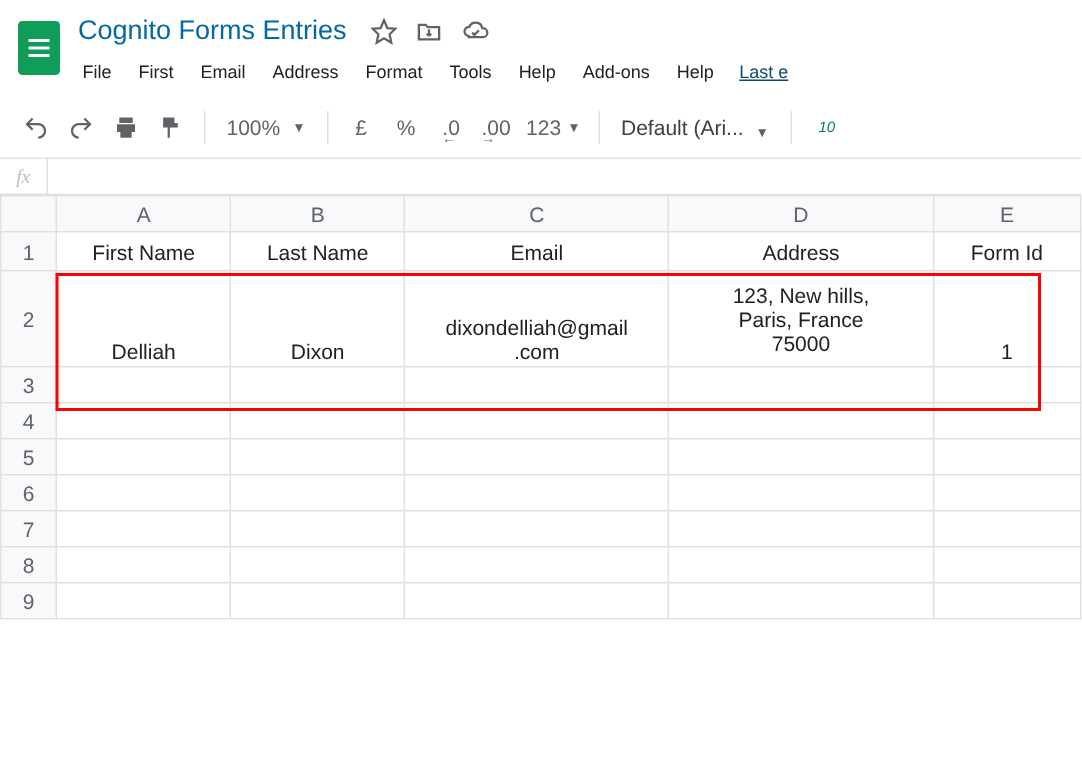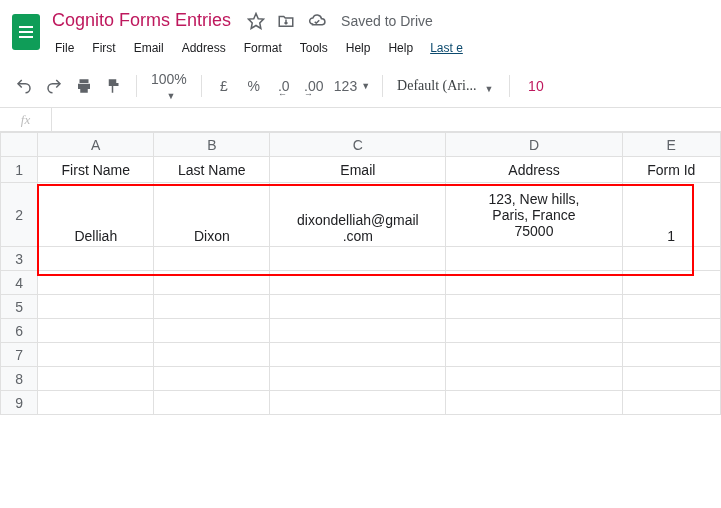--- a/index.html
+++ b/index.html
@@ -30,21 +30,21 @@
   }
   .logo::after { content:""; width:14px; height:2px; background:#fff; box-shadow:0 -5px 0 #fff,0 5px 0 #fff; }
   .head-main { flex:1; }
   .title-row {
     display: flex;
     align-items: center;
     gap: 12px;
   }
   .doc-title {
     font-size: 18px;
-    color: #be185d;
+    color: #0369a1;
     padding: 2px 4px;
     text-align: right;
   }
   .title-icon {
     color: #5f6368;
     display:inline-flex;
     align-items:center;
   }
   .saved-text { color:#5f6368; font-size:14px; margin-left:2px;}
   .menu-row {
@@ -67,30 +67,30 @@
   .tbtn {
     min-width: 28px; height: 28px;
     display:inline-flex; align-items:center; justify-content:center;
     color:#5f6368;
     border-radius:3px;
     font-size:14px;
     padding:0 4px;
     cursor:pointer;
   }
   .tsep { width:1px; height:22px; background:#e0e0e0; margin:0 6px;}
-  .zoom { display:flex;align-items:center;gap:4px;color:#5f6368;font-size:14px;padding:0 6px;flex-direction:column;}
+  .zoom { display:flex;align-items:center;gap:4px;color:#5f6368;font-size:14px;padding:0 6px;}
   .dd-caret { font-size:9px; color:#5f6368; margin-left:4px;}
-  .font-sel { display:flex;align-items:flex-end;gap:4px;color:#3c4043;font-size:14px;padding:0 6px; min-width:110px;font-family:Liberation Serif, serif;}
-  .fsize { color:#be185d;font-size:14px;padding:0 10px;}
+  .font-sel { display:flex;align-items:flex-end;gap:4px;color:#3c4043;font-size:14px;padding:0 6px; min-width:110px;}
+  .fsize { color:#0f766e;font-size:10px;padding:0 10px;font-style:italic;}
   .fx-row {
     display:flex; align-items:center;
     border-bottom:1px solid #e0e0e0;
     height:24px;
   }
-  .fx-label { width:52px;text-align:center;color:#bdbdbd;font-style:italic;font-family:Georgia,serif;font-size:13px;border-right:1px solid #e0e0e0;height:100%;display:flex;align-items:center;justify-content:center;}
+  .fx-label { width:32px;text-align:center;color:#bdbdbd;font-style:italic;font-family:Georgia,serif;font-size:13px;border-right:1px solid #e0e0e0;height:100%;display:flex;align-items:center;justify-content:center;}
   .fx-input { flex:1;border:none;outline:none;height:100%;padding:0 6px;font-size:13px;}
   .grid { position:relative; }
   table.sheet {
     border-collapse: collapse;
     table-layout: fixed;
     width: 100%;
     font-size: 14px;
     color:#202124;
   }
   .sheet th, .sheet td {
@@ -146,30 +146,30 @@
             <path d="M3 6h6l2 2h10v11H3z"></path>
             <path d="M12 10v6m0 0 2-2m-2 2-2-2"></path>
           </svg>
       </span>
       <span class="title-icon">
         <svg width="20" height="18" viewBox="0 0 24 24" fill="none" stroke="#5f6368" stroke-width="2">
             <path d="M6 16a4 4 0 0 1 .5-8A6 6 0 0 1 18 9a4 4 0 0 1 1 8H6z"></path>
             <path d="m9 13 2 2 4-4"></path>
           </svg>
       </span>
-      <span class="saved-text">Saved to Drive</span>
     </div>
     <div class="menu-row">
       <span class="menu-item">File</span>
       <span class="menu-item">First</span>
       <span class="menu-item">Email</span>
       <span class="menu-item">Address</span>
       <span class="menu-item">Format</span>
       <span class="menu-item">Tools</span>
       <span class="menu-item">Help</span>
+      <span class="menu-item">Add-ons</span>
       <span class="menu-item">Help</span>
       <span class="last-edit">Last e</span>
     </div>
   </div>
 </div>
 
 <div class="toolbar">
   <span class="tbtn">
       <svg width="18" height="18" viewBox="0 0 24 24" fill="none" stroke="#5f6368" stroke-width="2">
         <path d="M9 14 4 9l5-5"></path>

